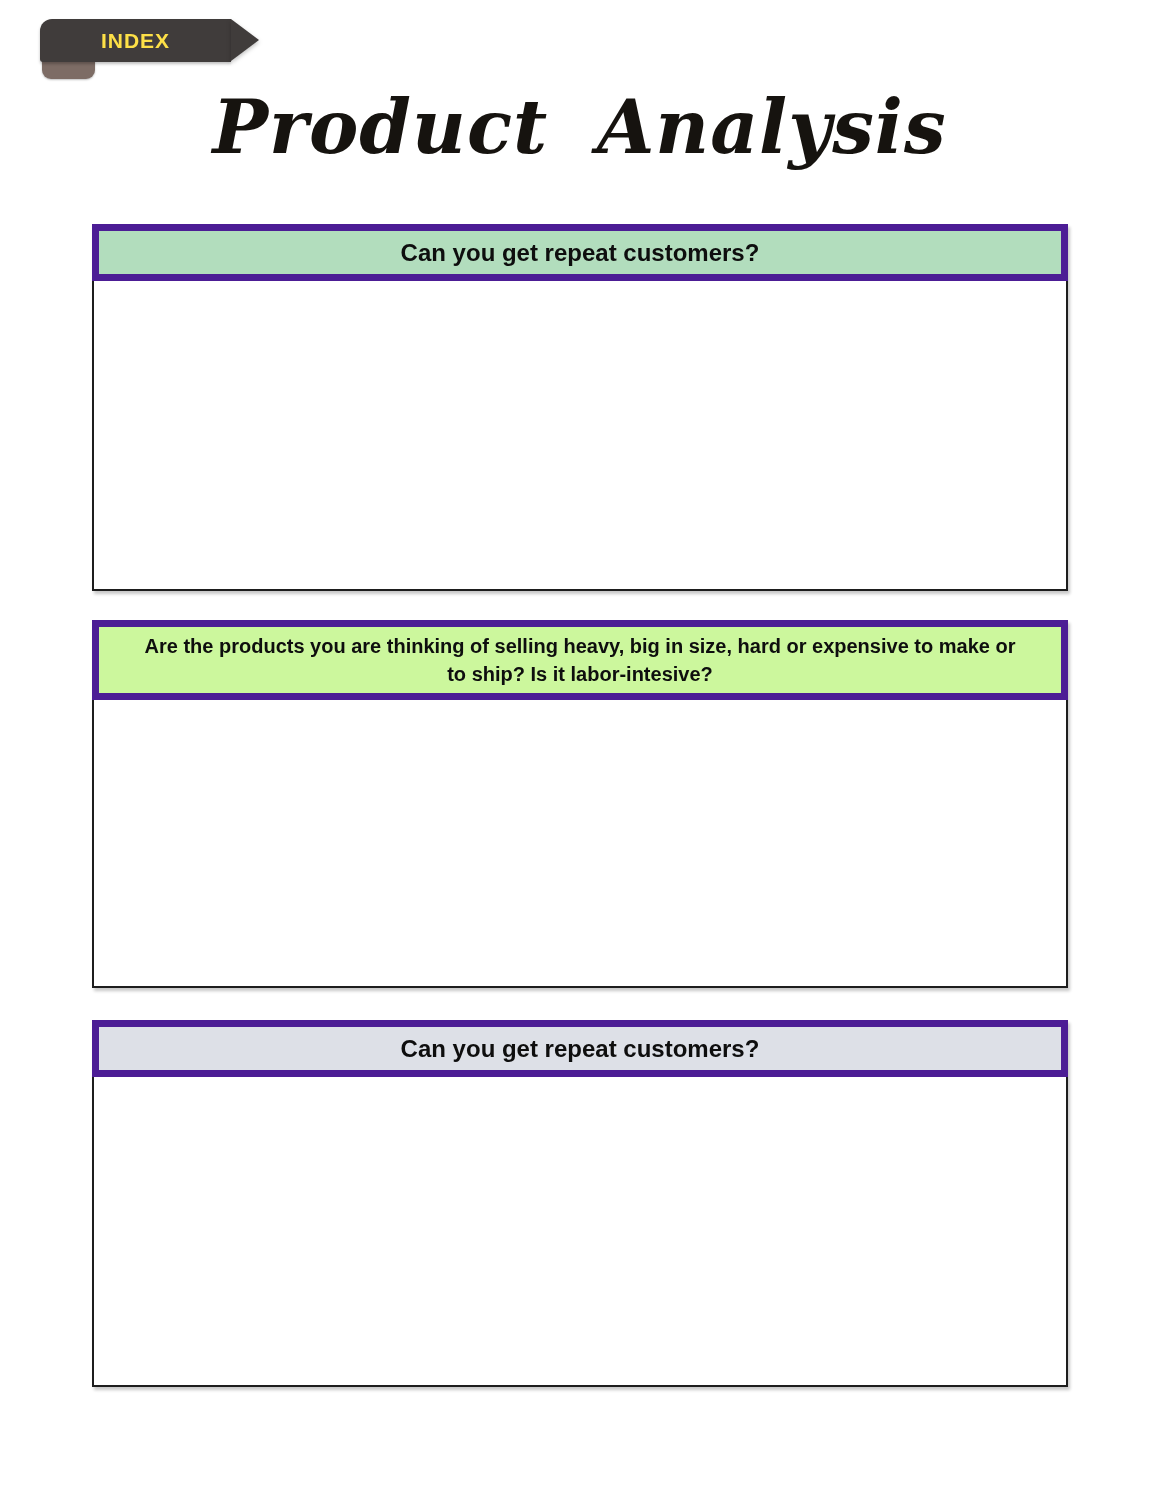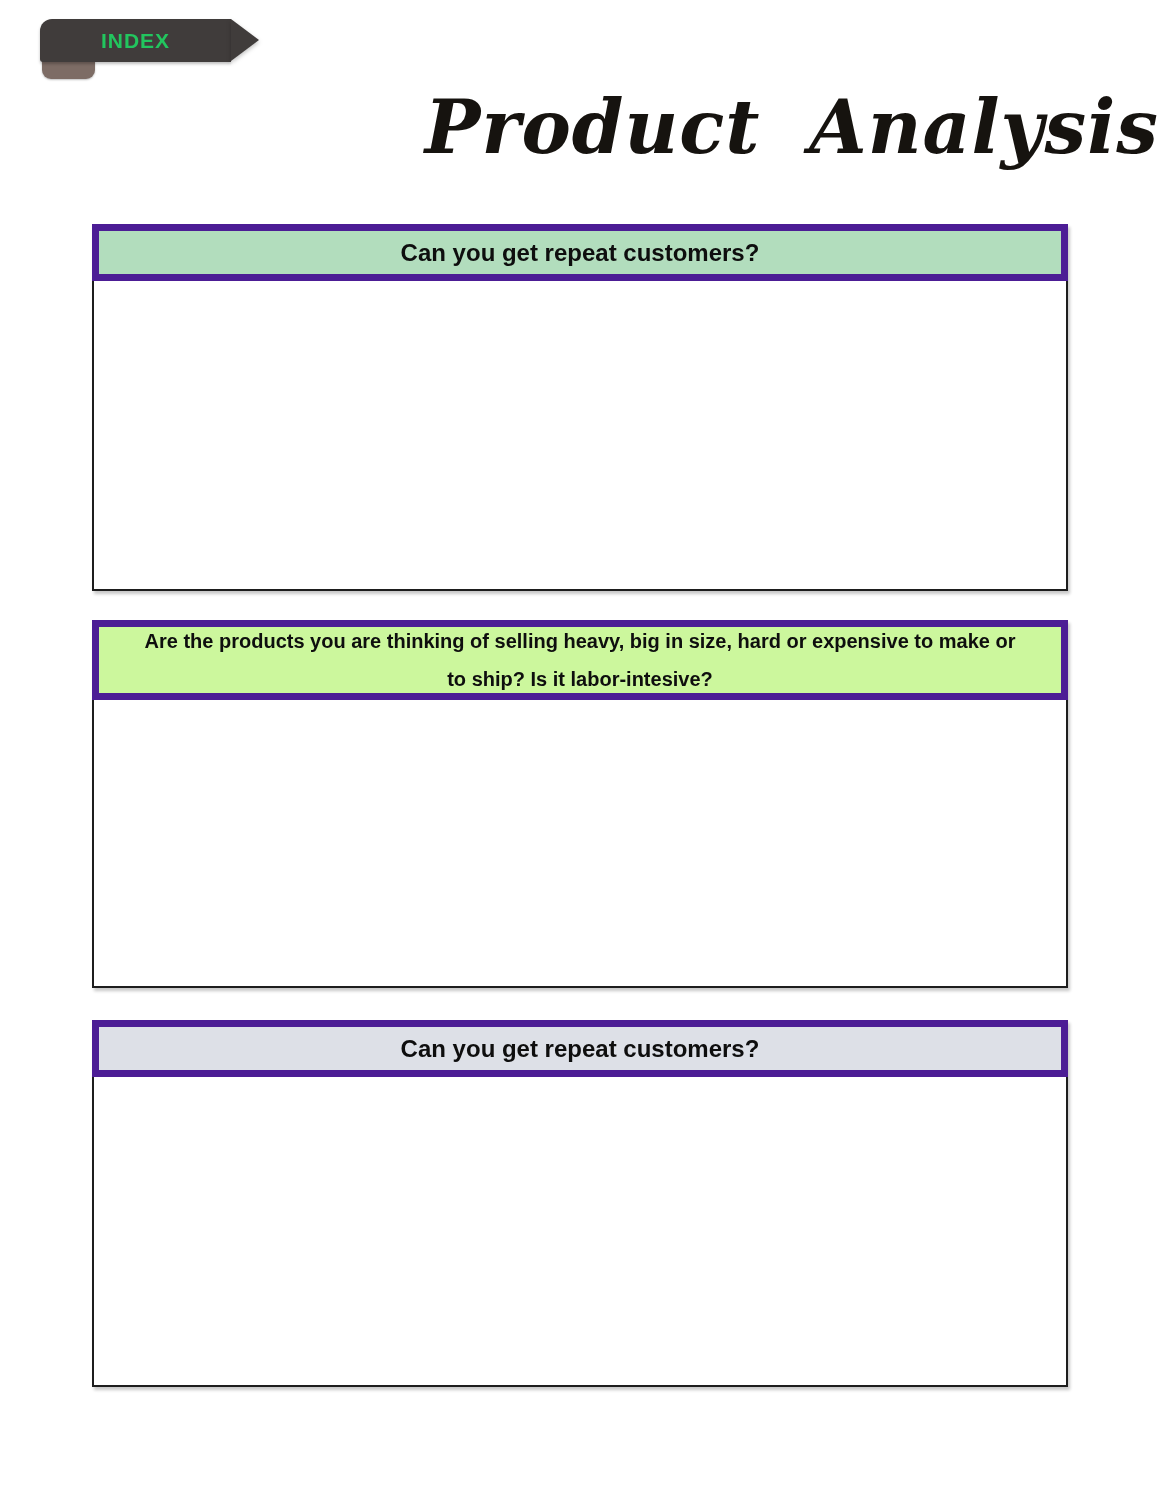--- a/index.html
+++ b/index.html
@@ -42,21 +42,21 @@
     border-bottom: 21.5px solid transparent;
     border-left: 28px solid #403c3b;
     filter: drop-shadow(0 2px 2px rgba(0,0,0,0.25));
   }
 
   
   .page-title {
     position: absolute;
     top: 84px; left: 0;
     width: 100%;
-    text-align: right;
+    text-align: center;
     font-family: "DejaVu Serif", serif;
     font-style: italic;
     font-weight: bold;
     font-size: 74px;
     letter-spacing: 1px;
     word-spacing: 22px;
     color: #16130f;
   }
 
   
@@ -79,35 +79,35 @@
     border: 2px solid #1d1d1d;
     border-top: none;
     background: #ffffff;
   }
 
   .s1 { top: 224px; }
   .s1 .q-header { height: 57px; font-size: 24px; }
   .s1 .q-body   { height: 310px; }
 
   .s2 { top: 620px; }
-  .s2 .q-header { height: 80px; font-size: 20px; line-height: 38px; padding: 12px 24px; }
+  .s2 .q-header { height: 80px; font-size: 20px; line-height: 28px; padding: 12px 24px; }
   .s2 .q-header span { max-width: 890px; display: inline-block; }
   .s2 .q-body   { height: 288px; }
 
   .s3 { top: 1020px; }
   .s3 .q-header { height: 57px; font-size: 24px; }
   .s3 .q-body   { height: 310px; }
 </style>
 </head>
 <body>
 
 <div class="index-tab">
   <div class="index-fold" style="background-color: rgb(125, 108, 101);"></div>
   <div class="index-ribbon" style="background-color: rgb(64, 60, 59);">
-    <span class="index-label" style="color: #22c55e; text-align: center;">INDEX</span>
+    <span class="index-label" style="color: #fde047; text-align: center;">INDEX</span>
   </div>
   <div class="index-arrow" style="border-left-color: rgb(64, 60, 59);"></div>
 </div>
 
 <h1 class="page-title">Product Analysis</h1>
 
 <section class="section s1">
   <div class="q-header" style="background-color: rgb(178, 221, 189);">
     <span>Can you get repeat customers?</span>
   </div>

